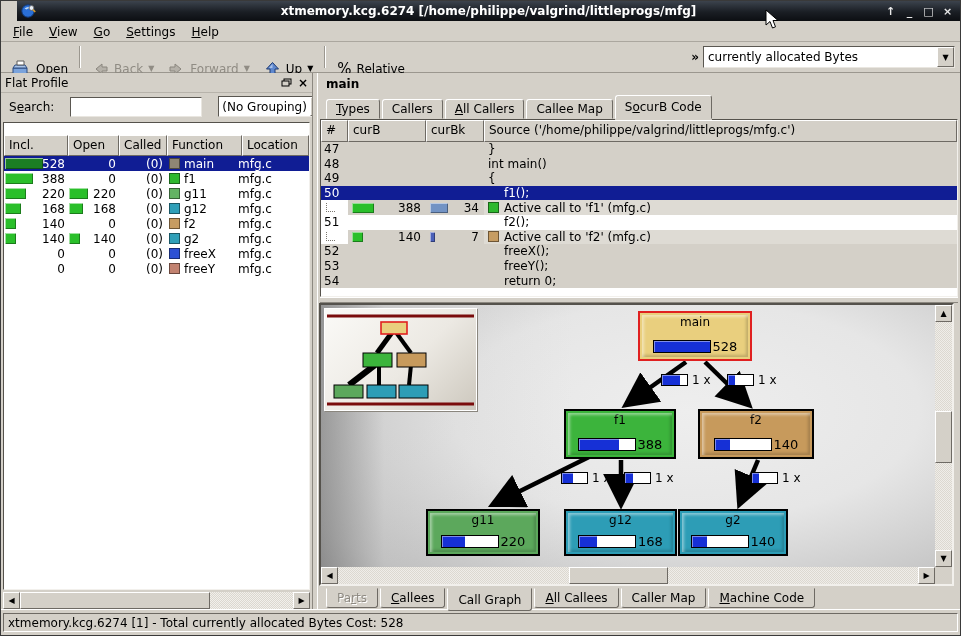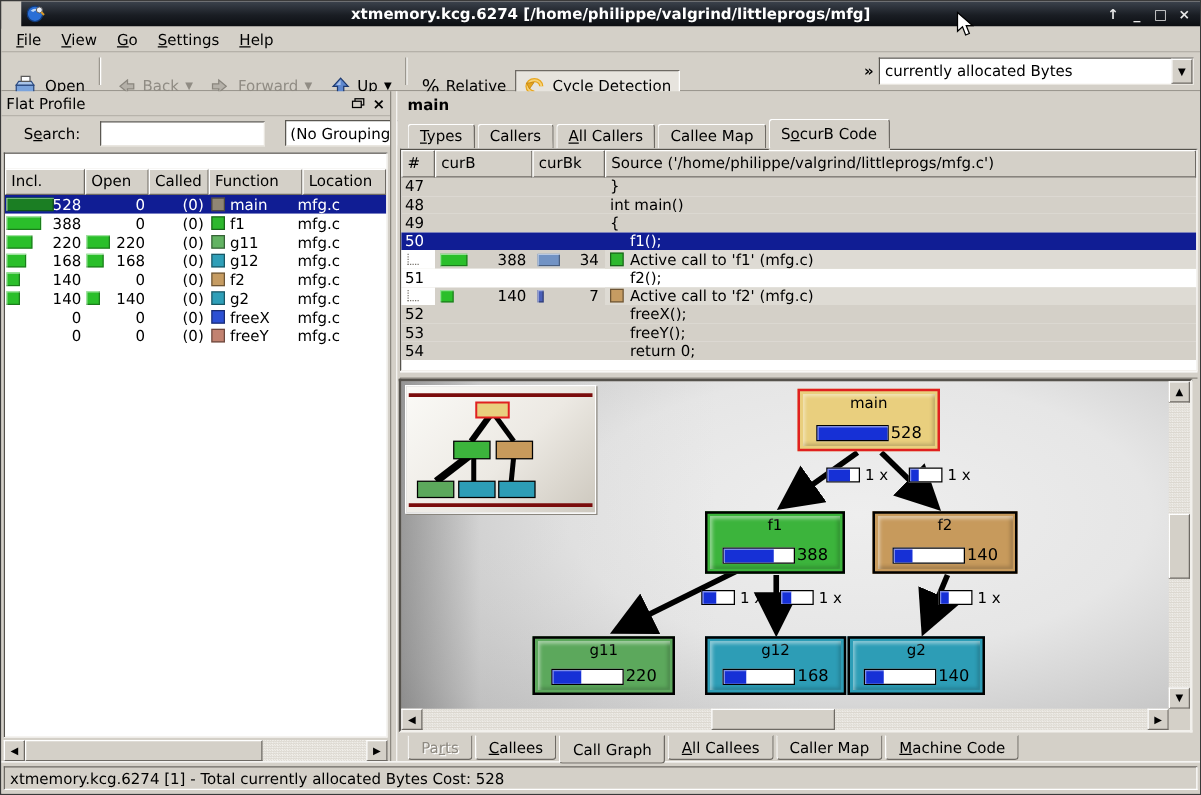--- a/index.html
+++ b/index.html
@@ -47,21 +47,21 @@
   .combo .cbtn { width:17px; height:100%; display:flex; align-items:center; justify-content:center; font-size:8px; }
   
   .dock { position:absolute; left:0; top:72px; width:311px; bottom:26px; background:#d4d0c8; }
   .vsplit { position:absolute; left:311px; top:72px; width:6px; bottom:26px; background:#d4d0c8;
     border-left:1px solid #8c8880; border-right:1px solid #fff; }
   .rightcol { position:absolute; left:317px; top:72px; right:0; bottom:26px; background:#d4d0c8; }
   
   .docktitle { height:20px; display:flex; align-items:center; padding:0 4px;
     border-bottom:1px solid #b7b3ab; }
   .dockicons { margin-left:auto; display:flex; gap:6px; align-items:center; }
-  .searchrow { height:27px; display:flex; align-items:center; gap:16px; padding:2px 18px; }
+  .searchrow { height:27px; display:flex; align-items:center; gap:16px; padding:2px 8px; }
   .searchrow input { width:132px; height:20px; font:12px "DejaVu Sans",sans-serif; padding:0 3px; outline:none; }
   .gcombo { width:112px; height:21px; }
   .gcombo .cval { padding:0 3px; }
   .fptable { position:absolute; left:2px; right:2px; top:49px; bottom:19px; background:#fff;
     border:1px solid; border-color:#55524c #f2f0ec #f2f0ec #55524c; overflow:hidden; }
   .fphead { display:flex; height:21px;margin-top:12px; }
   .hcell { border:1px solid; border-color:#ffffff #6e6a64 #6e6a64 #ffffff; background:#d4d0c8;
     padding:2px 4px; font-size:12px; overflow:hidden; white-space:nowrap; }
   .fr { display:flex; height:15px; align-items:center; background:#fff; }
   .fr.sel { background:#101d94; color:#fff; }
@@ -219,28 +219,20 @@
         <path d="M8.5,3 L5,7 L8.5,7 Z" fill="#a8c0e8"></path>
       </svg>
       <span>Up</span>
         <span class="ddarrow">▼</span>
     </span>
     <span class="tsep"></span>
     <span class="tbtn">
       <span style="font-size:15px;">%</span>
       <span>Relative</span>
     </span>
-    <span class="tbtn toggled">
-      <svg width="18" height="16" viewBox="0 0 18 16">
-        <path d="M14 8 A5.5 5 0 1 0 8.5 13" fill="none" stroke="#e8a61e" stroke-width="3.4"></path>
-        <path d="M14 8 A5.5 5 0 1 0 8.5 13" fill="none" stroke="#f6d278" stroke-width="1.4"></path>
-        <path d="M2.2 5.5 L8.2 5 L4.6 10 Z" fill="#e8a61e" stroke="#b97f12" stroke-width="0.6"></path>
-      </svg>
-      <span>Cycle Detection</span>
-    </span>
     <span class="spacer"></span>
     <span class="chev">»</span>
     <span class="combo field">
       <span class="cval">currently allocated Bytes</span>
       <span class="cbtn raised">▼</span>
     </span>
   </div>
 
   <div class="dock">
     <div class="docktitle">

